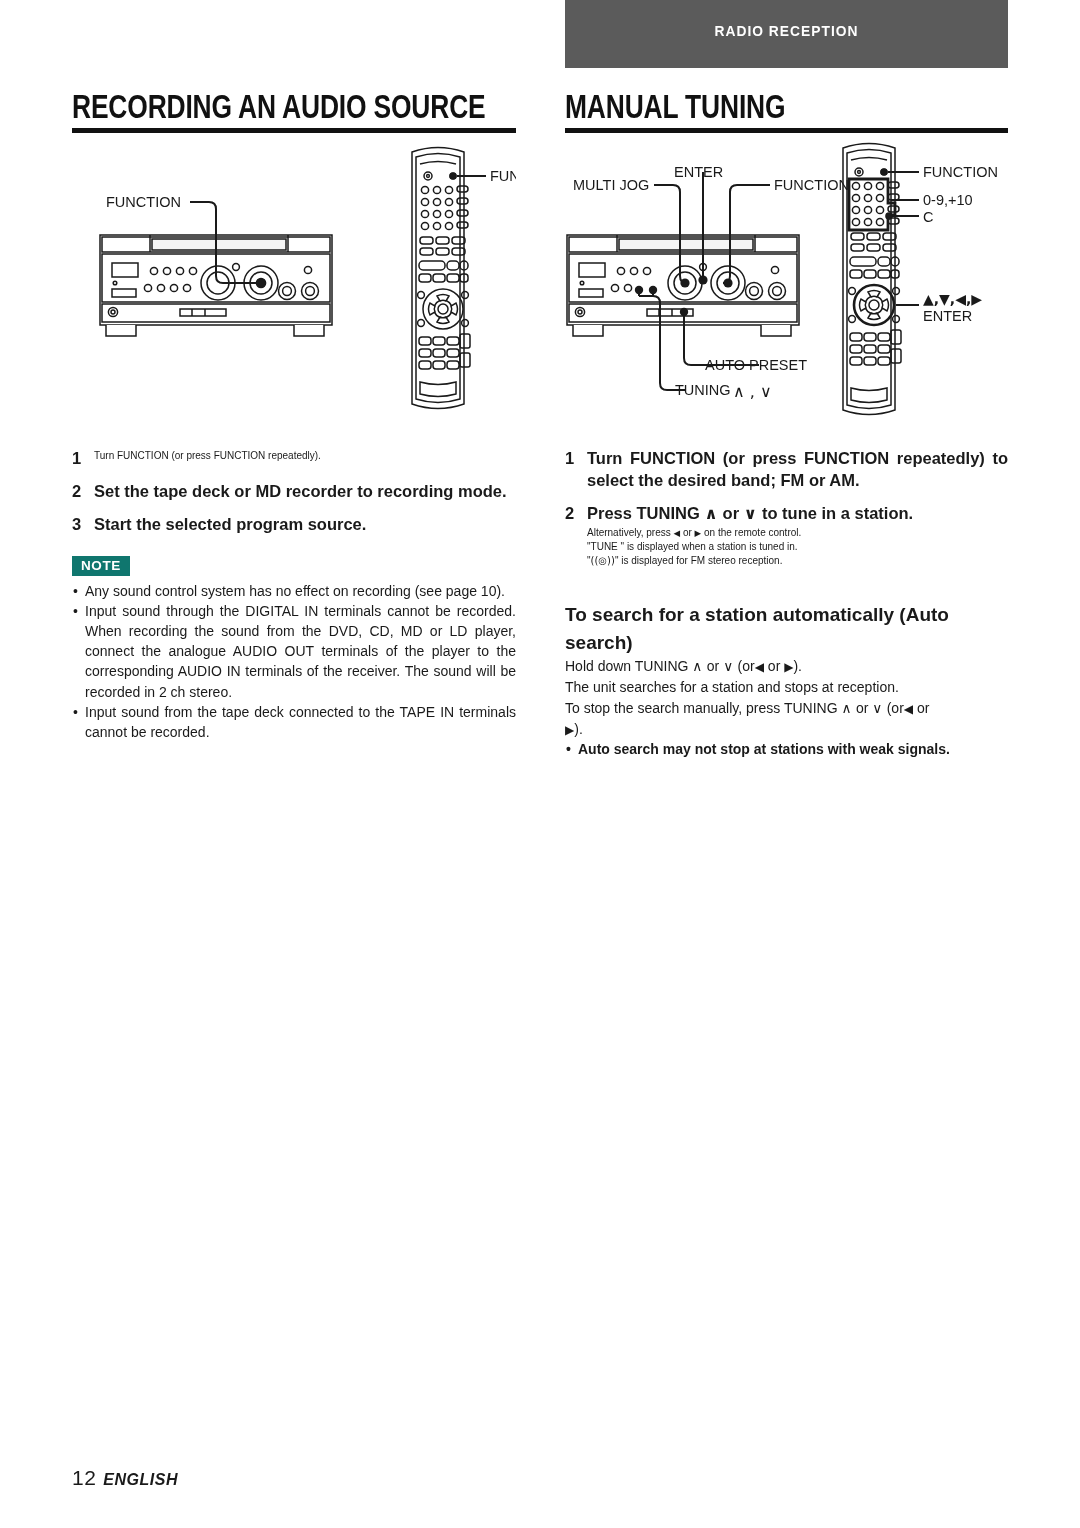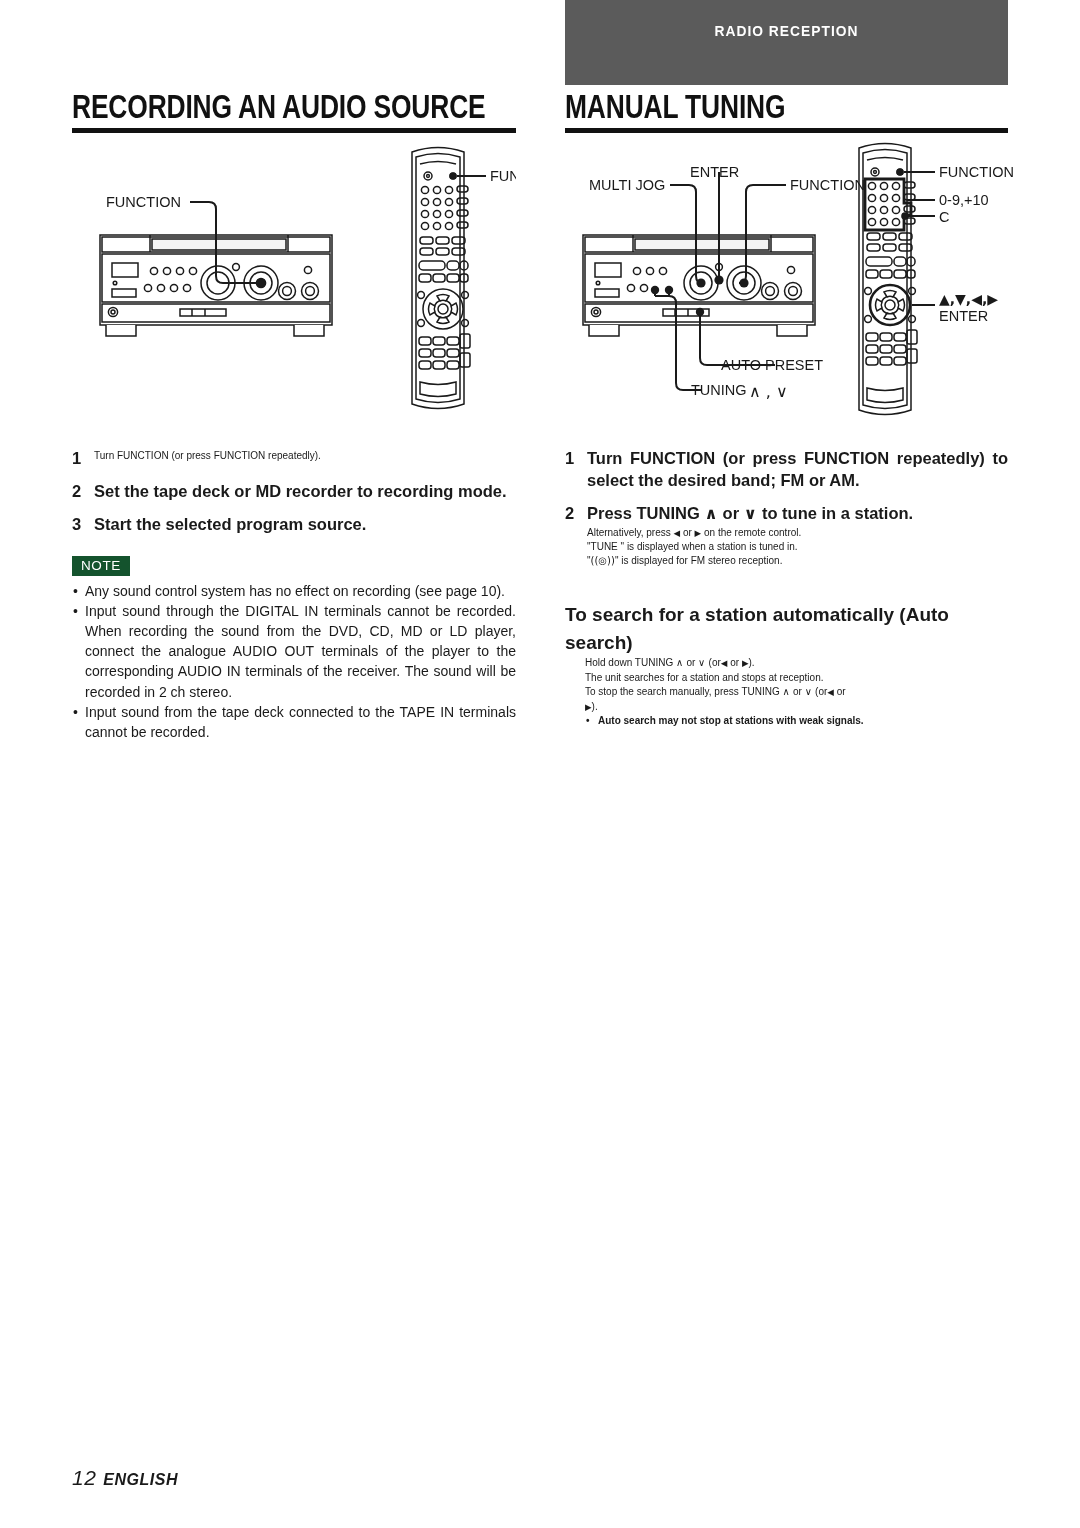--- a/index.html
+++ b/index.html
@@ -15,21 +15,21 @@
     color: #1a1a1a;
     overflow: hidden;
   }
 
   
   .banner {
     position: absolute;
     left: 565px;
     top: 0px;
     width: 443px;
-    height: 85px;
+    height: 68px;
     background: #5b5b5b;
   }
   .banner-label {
     position: absolute;
     left: 0;
     right: 0;
     top: 22px;
     text-align: center;
     color: #ffffff;
     font-weight: bold;
@@ -55,21 +55,21 @@
     background: #111;
   }
   #heading-left  { left: 72px;  top: 88px; }
   #rule-left     { left: 72px;  top: 128px; width: 444px; }
   #heading-right { left: 565px; top: 88px; }
   #rule-right    { left: 565px; top: 128px; width: 443px; }
 
   
   .diagram { position: absolute; }
   #diagram-left  { left: 72px;  top: 140px; width: 444px; height: 300px; }
-  #diagram-right { left: 571px; top: 140px; width: 443px; height: 300px; }
+  #diagram-right { left: 555px; top: 140px; width: 443px; height: 300px; }
   .diagram svg { display: block; }
 
   
   .column { position: absolute; width: 444px; }
   #col-left  { left: 72px;  top: 448px; }
   #col-right { left: 565px; top: 448px; width: 443px; }
 
   .step {
     display: flex;
     margin-bottom: 11px;
@@ -91,23 +91,23 @@
   }
   .step-sub {
     font-size: 10px;
     line-height: 1.42;
     margin-top: 1px;
   }
 
   
   .note-badge {
     display: inline-block;
-    background: #14532d;
+    background: #0f766e;
     color: #ffffff;
-    font-weight: normal;
+    font-weight: bold;
     font-size: 13.5px;
     letter-spacing: 0.6px;
     padding: 2px 9px 3px 9px;
     margin-top: 9px;
     margin-bottom: 5px;
   }
   ul.bullets {
     list-style: none;
     margin: 0;
     padding: 0;
@@ -129,23 +129,22 @@
   }
 
   
   .sub-head {
     font-weight: bold;
     font-size: 19px;
     margin-top: 33px;
     line-height: 1.45;
   }
   .sub-line {
-    font-size: 10px;
+    font-size: 14px;
     line-height: 1.45;
-    margin-left: 20px;
   }
   .sub-line.bulleted {
     position: relative;
     padding-left: 13px;
     font-weight: bold;
   }
   .sub-line.bulleted:before {
     content: "\2022";
     position: absolute;
     left: 1px;
@@ -160,21 +159,20 @@
   
   .footer {
     position: absolute;
     left: 72px;
     top: 1466px;
     display: flex;
     align-items: baseline;
   }
   .footer-page {
     font-size: 21px;
-    font-style: italic;
     letter-spacing: 0.5px;
     margin-right: 7px;
   }
   .footer-lang {
     font-size: 16px;
     font-weight: bold;
     font-style: italic;
     letter-spacing: 0.5px;
   }
 </style>

